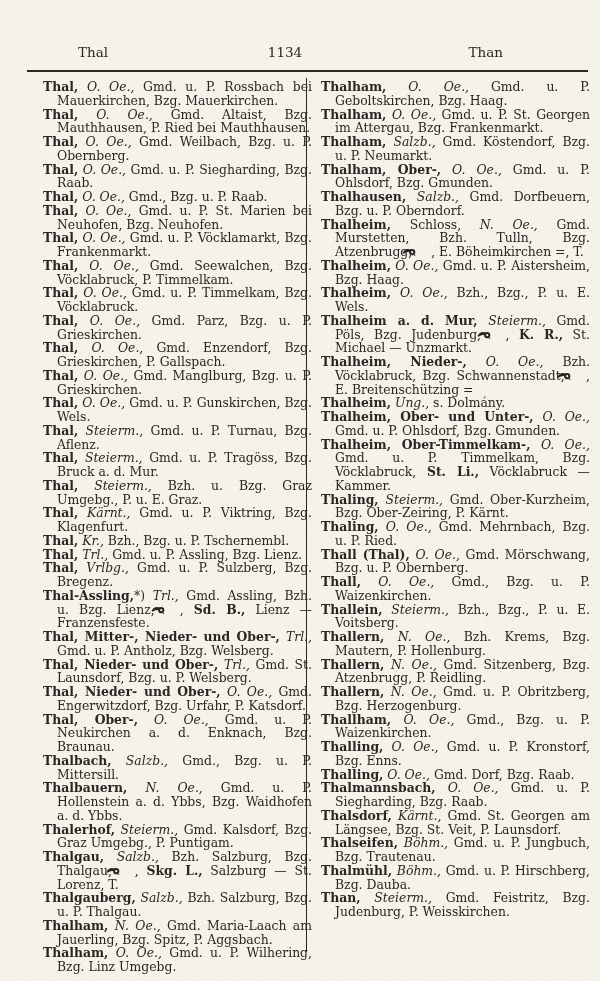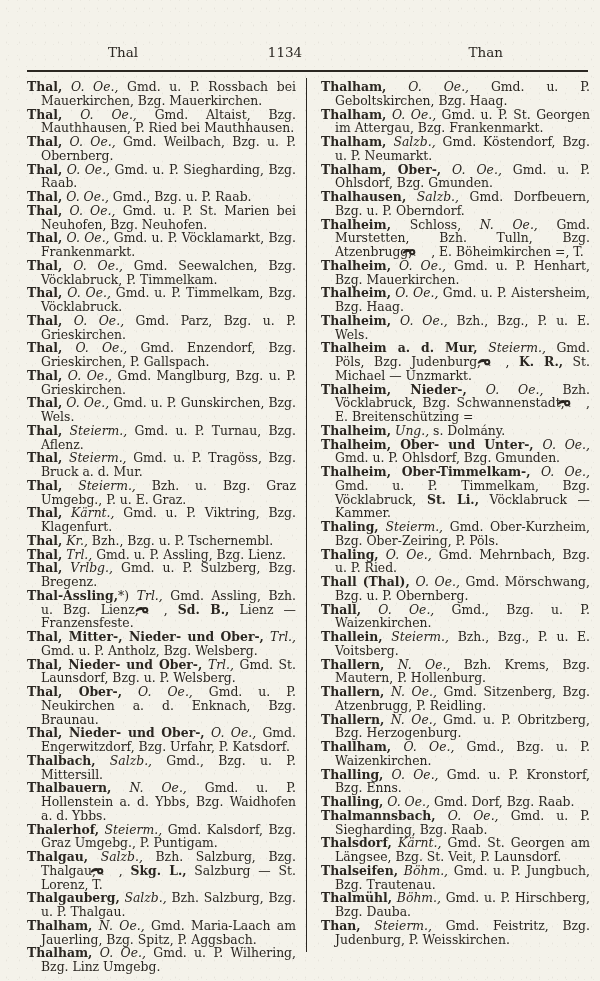--- a/index.html
+++ b/index.html
@@ -10,27 +10,27 @@
     background-color:#f4f2ea;
     background-image:
       radial-gradient(rgba(40,35,25,0.07) 0.5px, transparent 0.9px),
       radial-gradient(rgba(40,35,25,0.05) 0.5px, transparent 0.8px);
     background-size:13px 17px, 9px 11px;
     background-position:0 0, 4px 6px;
     overflow:hidden;
   }
   .page{position:relative;width:600px;height:981px;overflow:hidden;}
   .running-head{position:absolute;top:44px;left:0;width:600px;height:20px;font-size:13.5px;}
-  .rh-left{position:absolute;left:78px;width:90px;text-align:center;}
+  .rh-left{position:absolute;left:78px;width:90px;text-align:left;}
   .rh-center{position:absolute;left:240px;width:90px;text-align:center;}
   .rh-right{position:absolute;left:413px;width:90px;text-align:right;}
   .head-rule{position:absolute;top:70px;left:27px;width:561px;height:2px;background:#2b2722;}
   .col-divider{position:absolute;top:78px;left:306px;width:1px;height:874px;background:#2b2722;}
   .column{position:absolute;top:80px;width:269px;font-size:12.4px;line-height:13.75px;text-align:justify;}
-  .column.left{left:27px;}
+  .column.left{left:43px;}
   .column.right{left:321px;}
   .entry{margin:0;padding-left:14px;text-indent:-14px;}
   .b{font-weight:700;}
   .i{font-style:italic;}
   .rail-icon-wrap{display:inline-block;width:15px;height:9px;vertical-align:baseline;}
 </style>
 </head>
 <body>
 
 <div class="page">
@@ -67,22 +67,22 @@
       <p class="entry"><span class="b">Thal,</span><span class="i"> Trl.,</span><span class=""> Gmd. u. P. Assling, Bzg. Lienz.</span></p>
       <p class="entry"><span class="b">Thal,</span><span class="i"> Vrlbg.,</span><span class=""> Gmd. u. P. Sulzberg, Bzg. Bregenz.</span></p>
       <p class="entry"><span class="b">Thal-Assling,</span><span class="">*) </span><span class="i">Trl.,</span><span class=""> Gmd. Assling, Bzh. u. Bzg. Lienz, </span><span class="rail-icon-wrap"><svg width="15" height="9" viewBox="0 0 15 9" aria-hidden="true">
             <path d="M0.5,6 Q3,0.5 9,2.5 L9.6,4.8 Q4,4.6 1.5,6.8 Z" fill="#2a2621"></path>
             <circle cx="10.2" cy="5.2" r="3.1" fill="#2a2621"></circle>
             <circle cx="10.2" cy="5.2" r="1.1" fill="#f4f2ea"></circle>
             <path d="M12.8,7.4 q1.2,1 0.4,1.4 l-1.6,-0.4 Z" fill="#2a2621"></path>
           </svg></span><span class="">, </span><span class="b">Sd. B.,</span><span class=""> Lienz — Franzensfeste.</span></p>
       <p class="entry"><span class="b">Thal, Mitter-, Nieder- und Ober-,</span><span class="i"> Trl.,</span><span class=""> Gmd. u. P. Antholz, Bzg. Welsberg.</span></p>
       <p class="entry"><span class="b">Thal, Nieder- und Ober-,</span><span class="i"> Trl.,</span><span class=""> Gmd. St. Launsdorf, Bzg. u. P. Welsberg.</span></p>
+      <p class="entry"><span class="b">Thal, Nieder- und Ober-,</span><span class="i"> O. Oe.,</span><span class=""> Gmd. Engerwitzdorf, Bzg. Urfahr, P. Katsdorf.</span></p>
       <p class="entry"><span class="b">Thal, Ober-,</span><span class="i"> O. Oe.,</span><span class=""> Gmd. u. P. Neukirchen a. d. Enknach, Bzg. Braunau.</span></p>
-      <p class="entry"><span class="b">Thal, Nieder- und Ober-,</span><span class="i"> O. Oe.,</span><span class=""> Gmd. Engerwitzdorf, Bzg. Urfahr, P. Katsdorf.</span></p>
       <p class="entry"><span class="b">Thalbach,</span><span class="i"> Salzb.,</span><span class=""> Gmd., Bzg. u. P. Mittersill.</span></p>
       <p class="entry"><span class="b">Thalbauern,</span><span class="i"> N. Oe.,</span><span class=""> Gmd. u. P. Hollenstein a. d. Ybbs, Bzg. Waidhofen a. d. Ybbs.</span></p>
       <p class="entry"><span class="b">Thalerhof,</span><span class="i"> Steierm.,</span><span class=""> Gmd. Kalsdorf, Bzg. Graz Umgebg., P. Puntigam.</span></p>
       <p class="entry"><span class="b">Thalgau,</span><span class="i"> Salzb.,</span><span class=""> Bzh. Salzburg, Bzg. Thalgau, </span><span class="rail-icon-wrap"><svg width="15" height="9" viewBox="0 0 15 9" aria-hidden="true">
             <path d="M0.5,6 Q3,0.5 9,2.5 L9.6,4.8 Q4,4.6 1.5,6.8 Z" fill="#2a2621"></path>
             <circle cx="10.2" cy="5.2" r="3.1" fill="#2a2621"></circle>
             <circle cx="10.2" cy="5.2" r="1.1" fill="#f4f2ea"></circle>
             <path d="M12.8,7.4 q1.2,1 0.4,1.4 l-1.6,-0.4 Z" fill="#2a2621"></path>
           </svg></span><span class="">, </span><span class="b">Skg. L.,</span><span class=""> Salzburg — St. Lorenz, T.</span></p>
       <p class="entry"><span class="b">Thalgauberg,</span><span class="i"> Salzb.,</span><span class=""> Bzh. Salzburg, Bzg. u. P. Thalgau.</span></p>
@@ -96,39 +96,38 @@
       <p class="entry"><span class="b">Thalham,</span><span class="i"> O. Oe.,</span><span class=""> Gmd. u. P. St. Georgen im Attergau, Bzg. Frankenmarkt.</span></p>
       <p class="entry"><span class="b">Thalham,</span><span class="i"> Salzb.,</span><span class=""> Gmd. Köstendorf, Bzg. u. P. Neumarkt.</span></p>
       <p class="entry"><span class="b">Thalham, Ober-,</span><span class="i"> O. Oe.,</span><span class=""> Gmd. u. P. Ohlsdorf, Bzg. Gmunden.</span></p>
       <p class="entry"><span class="b">Thalhausen,</span><span class="i"> Salzb.,</span><span class=""> Gmd. Dorfbeuern, Bzg. u. P. Oberndorf.</span></p>
       <p class="entry"><span class="b">Thalheim,</span><span class=""> Schloss, </span><span class="i">N. Oe.,</span><span class=""> Gmd. Murstetten, Bzh. Tulln, Bzg. Atzenbrugg, </span><span class="rail-icon-wrap"><svg width="15" height="9" viewBox="0 0 15 9" aria-hidden="true">
             <path d="M0.5,6 Q3,0.5 9,2.5 L9.6,4.8 Q4,4.6 1.5,6.8 Z" fill="#2a2621"></path>
             <circle cx="10.2" cy="5.2" r="3.1" fill="#2a2621"></circle>
             <circle cx="10.2" cy="5.2" r="1.1" fill="#f4f2ea"></circle>
             <path d="M12.8,7.4 q1.2,1 0.4,1.4 l-1.6,-0.4 Z" fill="#2a2621"></path>
           </svg></span><span class="">, E. Böheimkirchen =, T.</span></p>
-      <p class="entry"><span class="b">Thalheim,</span><span class="i"> O. Oe.,</span><span class=""> Gmd. u. P. Henhart, Bzg. Mauerkirchen.</span></p>
       <p class="entry"><span class="b">Thalheim,</span><span class="i"> O. Oe.,</span><span class=""> Gmd. u. P. Aistersheim, Bzg. Haag.</span></p>
       <p class="entry"><span class="b">Thalheim,</span><span class="i"> O. Oe.,</span><span class=""> Bzh., Bzg., P. u. E. Wels.</span></p>
       <p class="entry"><span class="b">Thalheim a. d. Mur,</span><span class="i"> Steierm.,</span><span class=""> Gmd. Pöls, Bzg. Judenburg, </span><span class="rail-icon-wrap"><svg width="15" height="9" viewBox="0 0 15 9" aria-hidden="true">
             <path d="M0.5,6 Q3,0.5 9,2.5 L9.6,4.8 Q4,4.6 1.5,6.8 Z" fill="#2a2621"></path>
             <circle cx="10.2" cy="5.2" r="3.1" fill="#2a2621"></circle>
             <circle cx="10.2" cy="5.2" r="1.1" fill="#f4f2ea"></circle>
             <path d="M12.8,7.4 q1.2,1 0.4,1.4 l-1.6,-0.4 Z" fill="#2a2621"></path>
           </svg></span><span class="">, </span><span class="b">K. R.,</span><span class=""> St. Michael — Unzmarkt.</span></p>
       <p class="entry"><span class="b">Thalheim, Nieder-,</span><span class="i"> O. Oe.,</span><span class=""> Bzh. Vöcklabruck, Bzg. Schwannenstadt, </span><span class="rail-icon-wrap"><svg width="15" height="9" viewBox="0 0 15 9" aria-hidden="true">
             <path d="M0.5,6 Q3,0.5 9,2.5 L9.6,4.8 Q4,4.6 1.5,6.8 Z" fill="#2a2621"></path>
             <circle cx="10.2" cy="5.2" r="3.1" fill="#2a2621"></circle>
             <circle cx="10.2" cy="5.2" r="1.1" fill="#f4f2ea"></circle>
             <path d="M12.8,7.4 q1.2,1 0.4,1.4 l-1.6,-0.4 Z" fill="#2a2621"></path>
           </svg></span><span class="">, E. Breitenschützing =</span></p>
       <p class="entry"><span class="b">Thalheim,</span><span class="i"> Ung.,</span><span class=""> s. Dolmány.</span></p>
       <p class="entry"><span class="b">Thalheim, Ober- und Unter-,</span><span class="i"> O. Oe.,</span><span class=""> Gmd. u. P. Ohlsdorf, Bzg. Gmunden.</span></p>
       <p class="entry"><span class="b">Thalheim, Ober-Timmelkam-,</span><span class="i"> O. Oe.,</span><span class=""> Gmd. u. P. Timmelkam, Bzg. Vöcklabruck, </span><span class="b">St. Li.,</span><span class=""> Vöcklabruck — Kammer.</span></p>
-      <p class="entry"><span class="b">Thaling,</span><span class="i"> Steierm.,</span><span class=""> Gmd. Ober-Kurzheim, Bzg. Ober-Zeiring, P. Pöls.</span></p>
+      <p class="entry"><span class="b">Thaling,</span><span class="i"> Steierm.,</span><span class=""> Gmd. Ober-Kurzheim, Bzg. Ober-Zeiring, P. Kärnt.</span></p>
       <p class="entry"><span class="b">Thaling,</span><span class="i"> O. Oe.,</span><span class=""> Gmd. Mehrnbach, Bzg. u. P. Ried.</span></p>
       <p class="entry"><span class="b">Thall (Thal),</span><span class="i"> O. Oe.,</span><span class=""> Gmd. Mörschwang, Bzg. u. P. Obernberg.</span></p>
       <p class="entry"><span class="b">Thall,</span><span class="i"> O. Oe.,</span><span class=""> Gmd., Bzg. u. P. Waizenkirchen.</span></p>
       <p class="entry"><span class="b">Thallein,</span><span class="i"> Steierm.,</span><span class=""> Bzh., Bzg., P. u. E. Voitsberg.</span></p>
       <p class="entry"><span class="b">Thallern,</span><span class="i"> N. Oe.,</span><span class=""> Bzh. Krems, Bzg. Mautern, P. Hollenburg.</span></p>
       <p class="entry"><span class="b">Thallern,</span><span class="i"> N. Oe.,</span><span class=""> Gmd. Sitzenberg, Bzg. Atzenbrugg, P. Reidling.</span></p>
       <p class="entry"><span class="b">Thallern,</span><span class="i"> N. Oe.,</span><span class=""> Gmd. u. P. Obritzberg, Bzg. Herzogenburg.</span></p>
       <p class="entry"><span class="b">Thallham,</span><span class="i"> O. Oe.,</span><span class=""> Gmd., Bzg. u. P. Waizenkirchen.</span></p>
       <p class="entry"><span class="b">Thalling,</span><span class="i"> O. Oe.,</span><span class=""> Gmd. u. P. Kronstorf, Bzg. Enns.</span></p>
       <p class="entry"><span class="b">Thalling,</span><span class="i"> O. Oe.,</span><span class=""> Gmd. Dorf, Bzg. Raab.</span></p>

